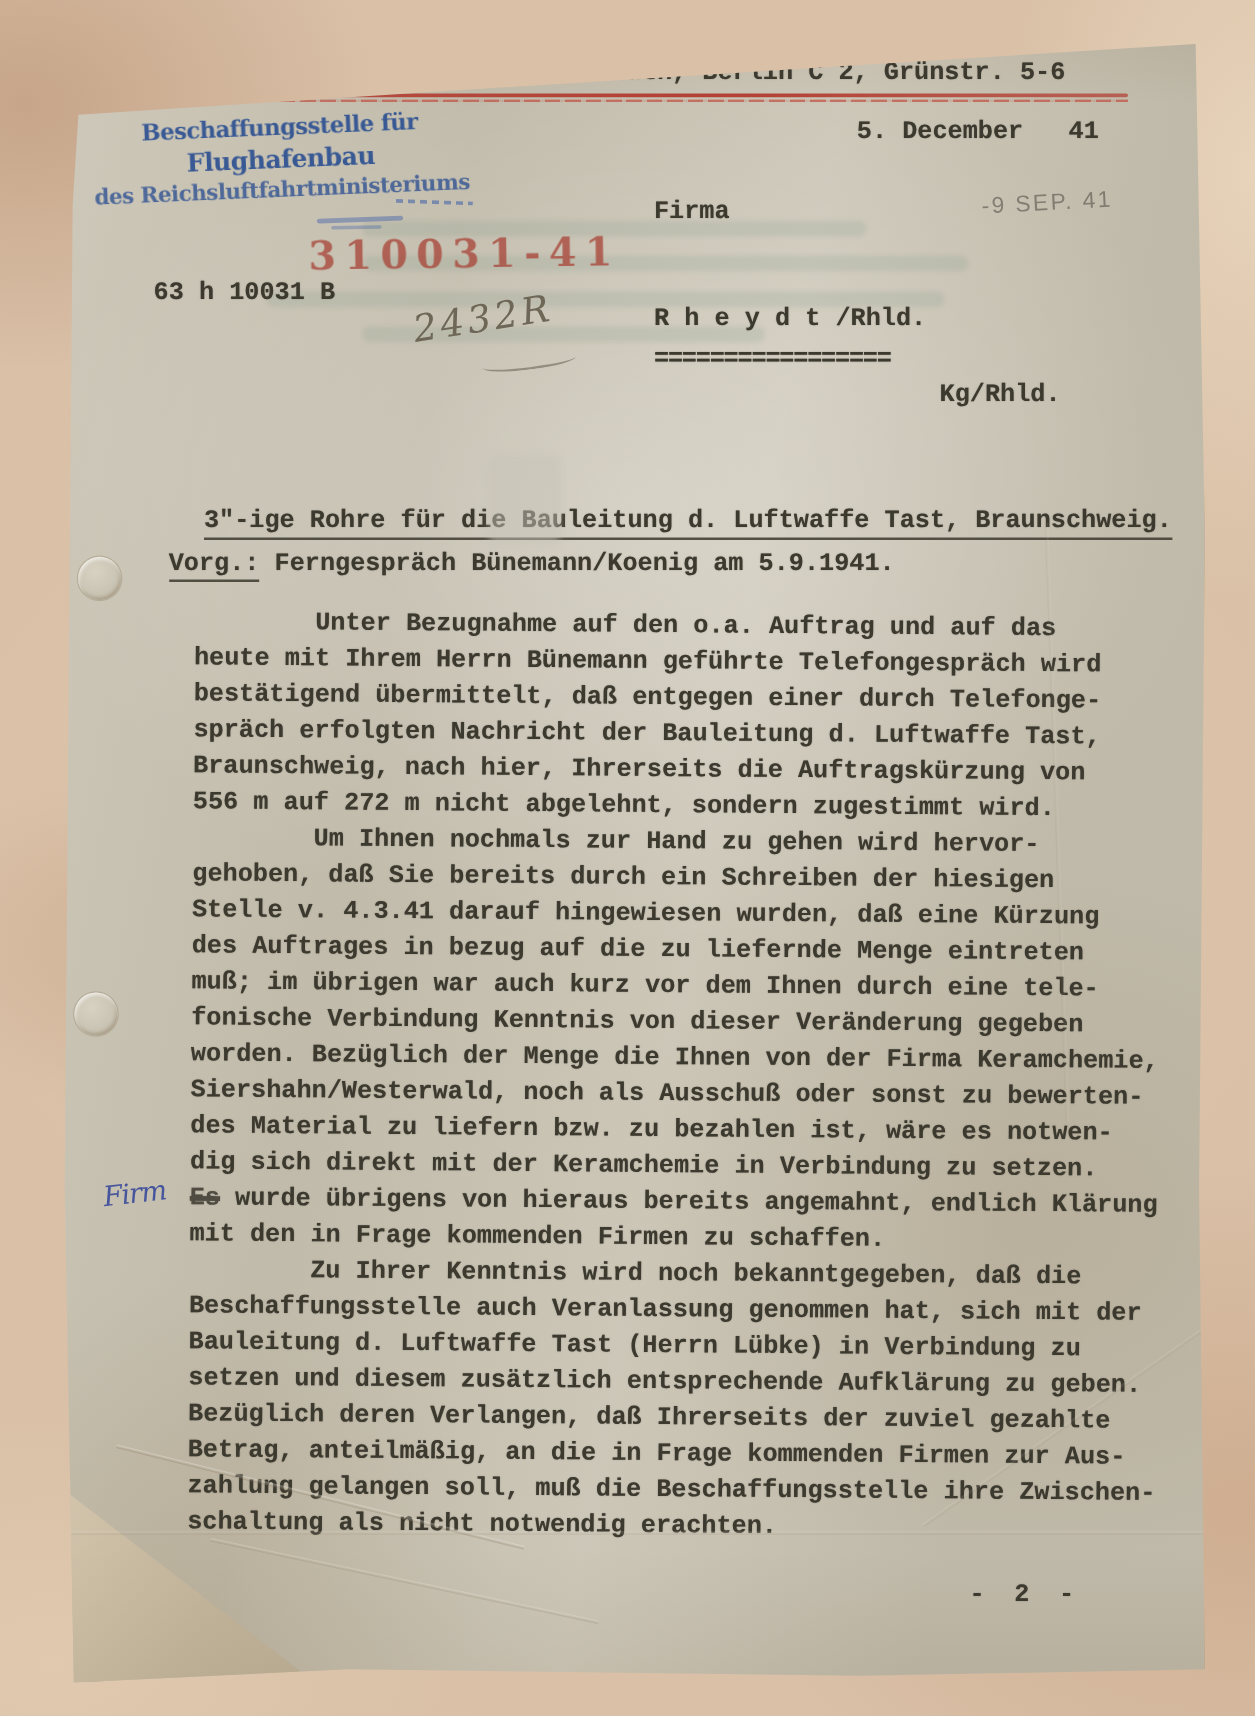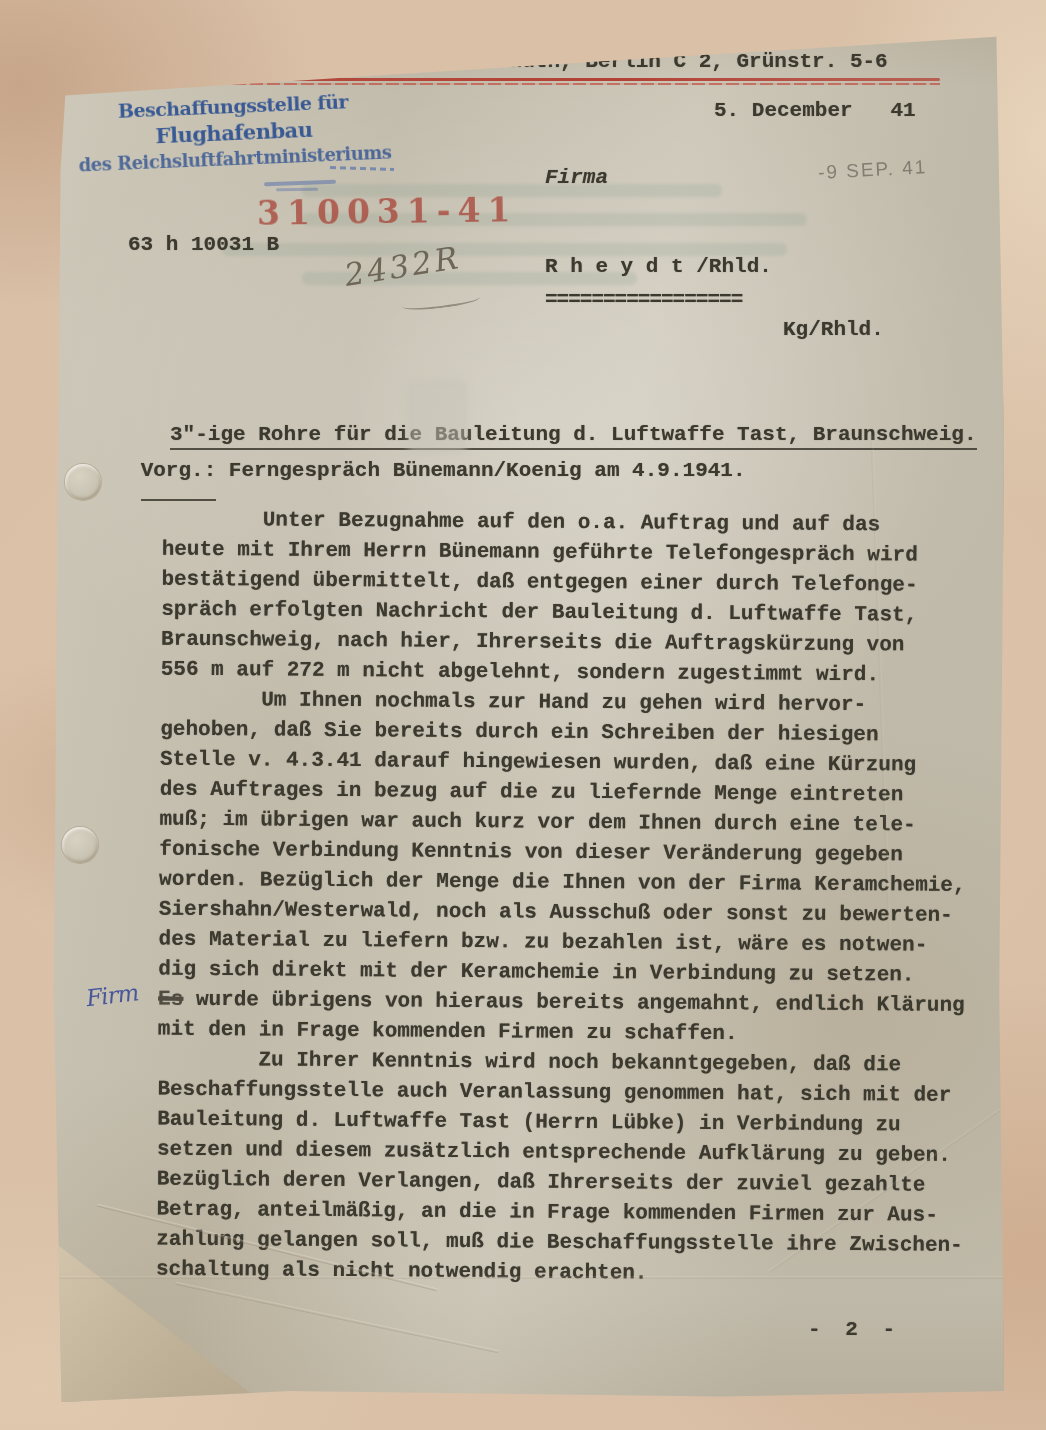--- a/index.html
+++ b/index.html
@@ -66,21 +66,21 @@
     position:absolute;left:766px;top:125px;font-family:"Liberation Sans", sans-serif;
     font-size:19px;letter-spacing:2px;color:rgba(74,71,64,.55);transform:rotate(-3deg);white-space:pre;
   }
   .ghost{position:absolute;background:rgba(118,148,132,.17);filter:blur(1.6px);border-radius:6px;}
   .hole{
     position:absolute;width:36px;height:36px;border-radius:50%;
     background:radial-gradient(circle at 40% 35%, #d8d2c2, #c9c3b3 62%);
     box-shadow:inset 1px 2px 3px rgba(255,255,254,.65), inset -1px -2px 3px rgba(120,100,70,.4), 0 0 0 1px rgba(130,110,80,.28);
   }
   .subject .u{border-bottom:2.5px solid rgba(60,56,46,.85);padding-bottom:2px;}
-  .vorg-label{border-bottom:2.5px solid rgba(60,56,46,.85);padding-bottom:17px;}
+  .vorg-label{border-bottom:2.5px solid rgba(60,56,46,.85);padding-bottom:1px;}
   .body-text{position:absolute;left:110px;top:477px;width:810px;transform:rotate(.45deg);transform-origin:top right;}
   .tline{position:relative;height:30px;line-height:30px;font-family:"Liberation Mono", monospace;
     font-weight:bold;font-size:21px;color:#3c392f;white-space:pre;text-shadow:0 0 1px rgba(60,56,46,.55);}
   .struck{text-decoration:line-through;text-decoration-thickness:3.5px;opacity:.85;}
   .margin-note{
     position:absolute;left:-72px;top:-4px;font-family:"DejaVu Serif", serif;font-style:italic;
     font-size:23px;color:#47569c;transform:rotate(-7deg);letter-spacing:-1px;text-shadow:none;font-weight:normal;
   }
   .crease{position:absolute;pointer-events:none;}
   .fold-corner{
@@ -119,31 +119,31 @@
     <div class="pen-mark1"></div>
     <div class="pen-mark2"></div>
 
     <div class="typed" style="left:76px;top:198px;">63 h 10031 B</div>
     <div class="control-stamp">310031-41</div>
     <div class="pencil-note">2432R</div>
     <div class="pencil-flick"></div>
 
     <div class="receipt-stamp">-9 SEP. 41</div>
 
-    <div class="typed" style="left:493px;top:131px;font-style:italic;">Firma</div>
+    <div class="typed" style="left:493px;top:131px;">Firma</div>
     <div class="typed" style="left:493px;top:220px;">R h e y d t /Rhld.</div>
     <div class="typed" style="left:493px;top:253px;letter-spacing:-1px;">=================</div>
     <div class="typed" style="left:731px;top:283px;">Kg/Rhld.</div>
 
     <div class="typed subject" style="left:118px;top:326px;line-height:30px;">
       <div><span class="u">3"-ige Rohre für die Bauleitung d. Luftwaffe Tast, Braunschweig.</span></div>
     </div>
 
     <div class="typed" style="left:13px;top:398px;">
-      <span class="vorg-label">Vorg.:</span><span> Ferngespräch Bünemann/Koenig am 4.9.1941.</span>
+      <span class="vorg-label">Vorg.:</span><span> Ferngespräch Bünemann/Koenig am 5.9.1941.</span>
     </div>
 
     <div class="hole" style="left:13px;top:430px;"></div>
     <div class="hole" style="left:10px;top:793px;"></div>
 
     <div class="body-text">
         <div class="tline">        Unter Bezugnahme auf den o.a. Auftrag und auf das</div>
         <div class="tline">heute mit Ihrem Herrn Bünemann geführte Telefongespräch wird</div>
         <div class="tline">bestätigend übermittelt, daß entgegen einer durch Telefonge-</div>
         <div class="tline">spräch erfolgten Nachricht der Bauleitung d. Luftwaffe Tast,</div>

